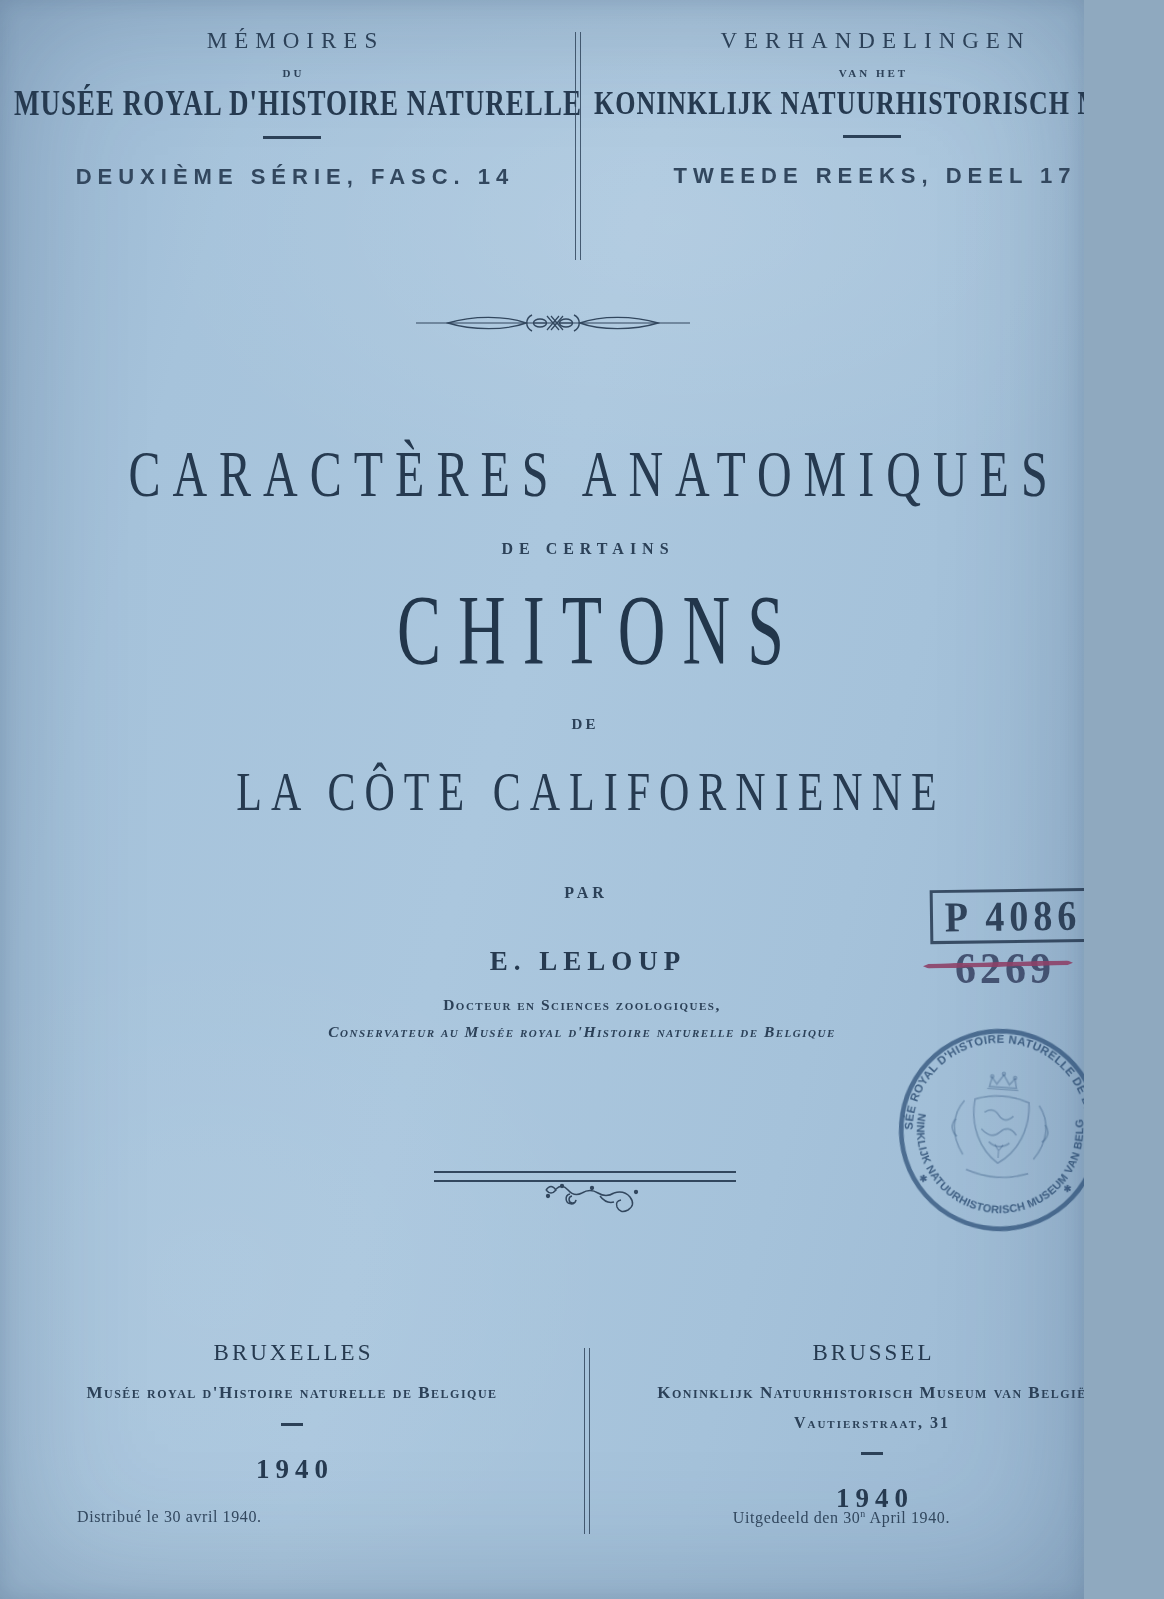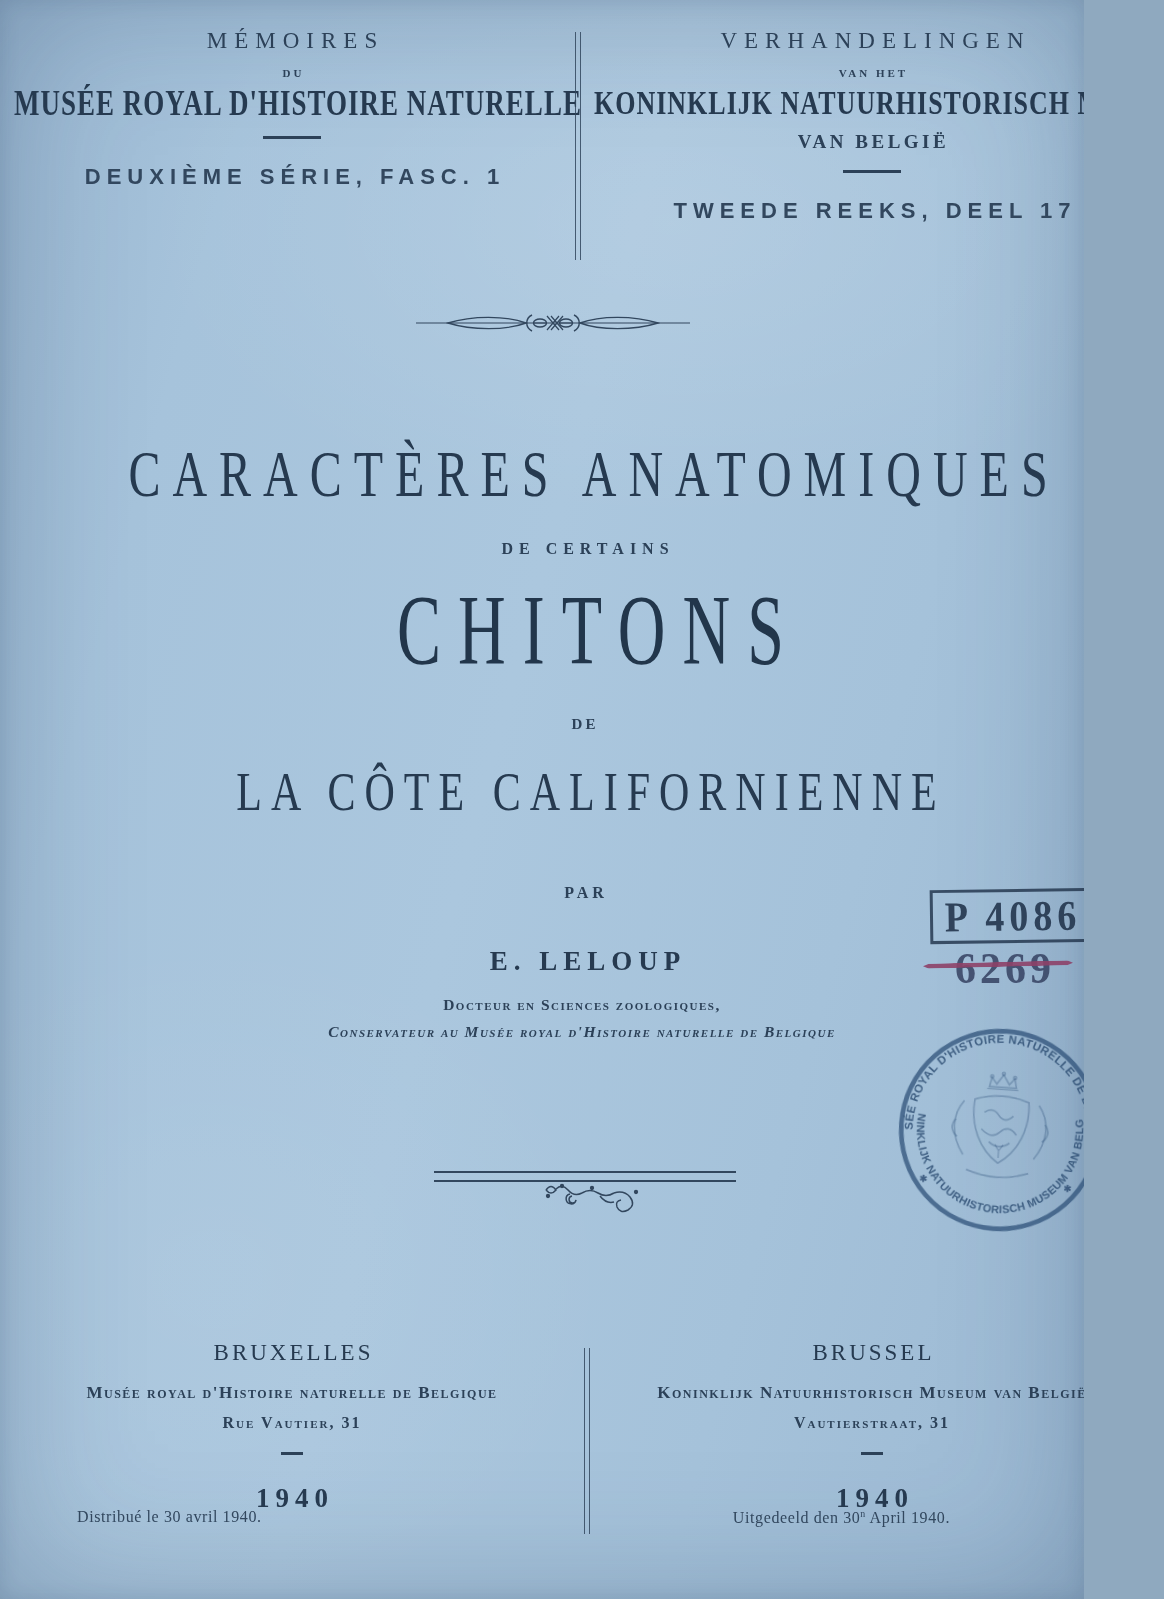--- a/index.html
+++ b/index.html
@@ -80,30 +80,29 @@
 </head>
 <body>
 
 <div class="page">
 
   <div class="abs ctr mast-col" style="left:14px;">
     <div class="mast-l1">MÉMOIRES</div>
     <div class="mast-l2">DU</div>
     <div class="mast-l3"><span class="sy">MUSÉE ROYAL D'HISTOIRE NATURELLE</span></div>
     <div class="mast-rule"></div>
-    <div class="mast-series">DEUXIÈME SÉRIE, FASC. 1</div>
+    <div class="mast-series">DEUXIÈME SÉRIE, FASC. 14</div>
   </div>
 
   <div class="abs vrule" style="left:575px; top:32px; height:228px;"></div>
 
   <div class="abs ctr mast-col" style="left:594px;">
     <div class="mast-l1" style="letter-spacing:7px; font-size:23px;">VERHANDELINGEN</div>
     <div class="mast-l2">VAN HET</div>
     <div class="mast-l3" style="font-size:26px;"><span class="sy">KONINKLIJK NATUURHISTORISCH MUSEUM</span></div>
-    <div class="mast-l4">VAN BELGIË</div>
     <div class="mast-rule"></div>
     <div class="mast-series">TWEEDE REEKS, DEEL 17</div>
   </div>
 
   <svg class="abs orn1" viewBox="0 0 278 28">
     <g stroke="#32475e" fill="none" stroke-width="1.4">
       <path d="M2,15 H276" stroke-width="1.1"></path>
       <path d="M34,15 C58,7.5 92,7.5 112,15 C92,22.5 58,22.5 34,15 Z"></path>
       <path d="M166,15 C186,7.5 220,7.5 244,15 C220,22.5 186,22.5 166,15 Z"></path>
       <path d="M118,7 C111,10.5 111,19.5 118,23"></path>
@@ -175,21 +174,20 @@
       <circle cx="8" cy="16" r="1.4" fill="#32475e"></circle>
       <circle cx="22" cy="6" r="1.4" fill="#32475e"></circle>
       <circle cx="52" cy="8" r="1.4" fill="#32475e"></circle>
       <circle cx="96" cy="12" r="1.4" fill="#32475e"></circle>
     </g>
   </svg>
 
   <div class="abs ctr imp-col" style="left:18px;">
     <div class="imp-city">BRUXELLES</div>
     <div class="imp-inst">Musée royal d'Histoire naturelle de Belgique</div>
-    <div class="imp-addr">Rue Vautier, 31</div>
     <div class="imp-dash"></div>
     <div class="imp-year">1940</div>
   </div>
 
   <div class="abs vrule" style="left:584px; top:1348px; height:186px;"></div>
 
   <div class="abs ctr imp-col" style="left:598px;">
     <div class="imp-city">BRUSSEL</div>
     <div class="imp-inst">Koninklijk Natuurhistorisch Museum van België</div>
     <div class="imp-addr">Vautierstraat, 31</div>

